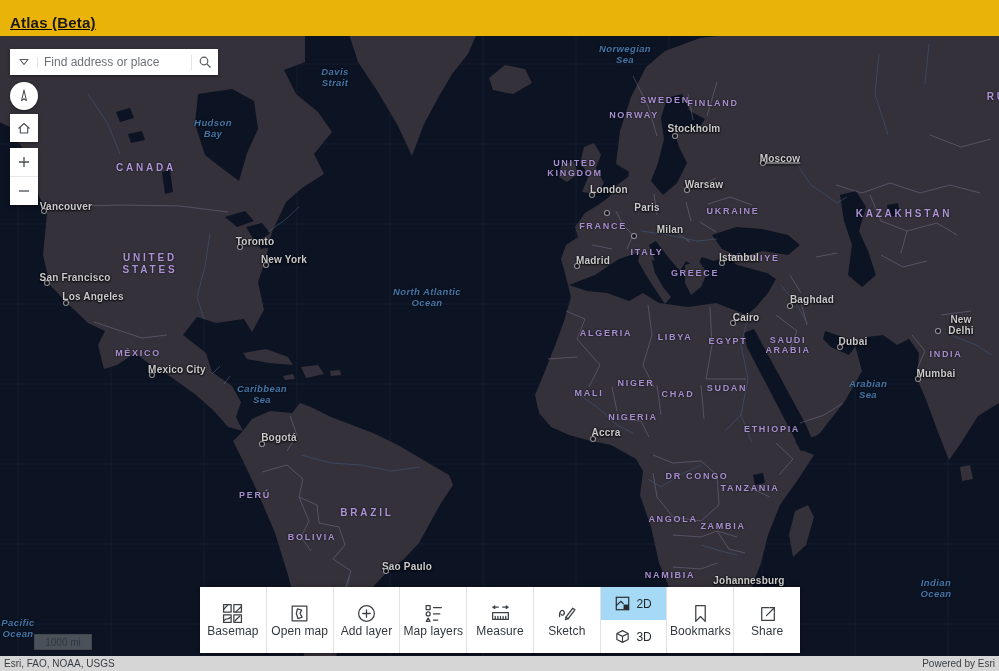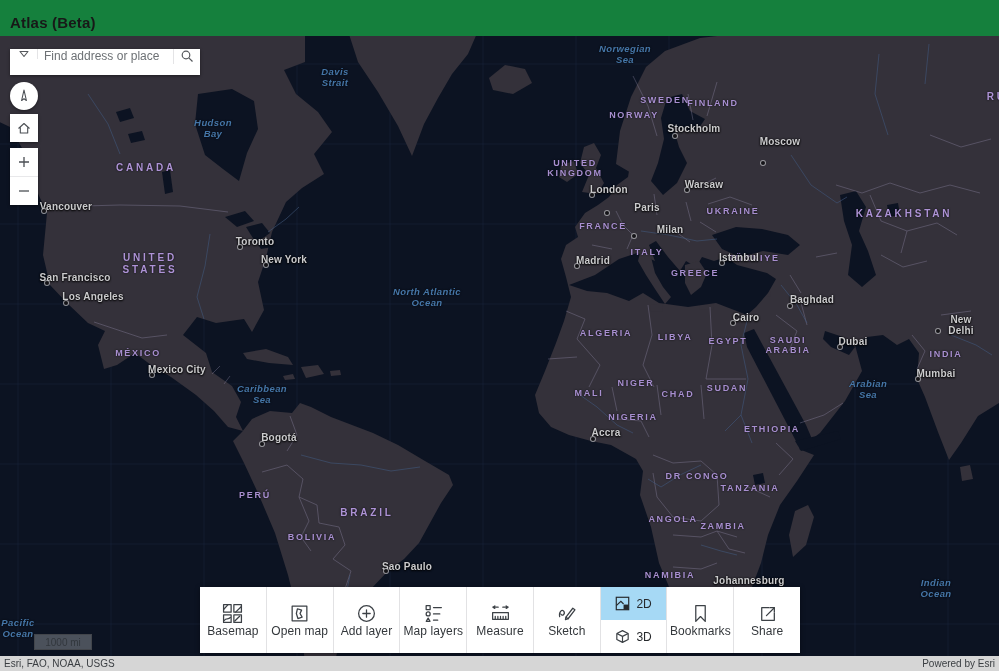--- a/index.html
+++ b/index.html
@@ -1,29 +1,29 @@
 <!DOCTYPE html>
 <html><head>
 <meta charset="utf-8">
 <style>
   html,body{margin:0;padding:0;background:#fff;}
   .app{position:relative;width:999px;height:671px;overflow:hidden;font-family:"Liberation Sans",sans-serif;}
-  .hdr{position:absolute;left:0;top:0;width:999px;height:44px;background:#15803d;display:flex;align-items:center;}
+  .hdr{position:absolute;left:0;top:0;width:999px;height:44px;background:#eab308;display:flex;align-items:center;text-decoration:underline;}
   .hdr .title{margin-left:10px;font-size:15px;font-weight:700;color:#181818;letter-spacing:.2px;}
   .map{position:absolute;left:0;top:36px;width:999px;height:620px;background:#0c1322;overflow:hidden;}
   .map svg.world{position:absolute;left:0;top:0;}
   #map-labels{position:absolute;left:0;top:0;width:100%;height:100%;pointer-events:none;}
   .lbl{position:absolute;transform:translate(-50%,-50%);white-space:pre-line;text-align:center;pointer-events:none;}
   .country{font-size:9px;font-weight:700;letter-spacing:1.7px;color:#a88fd0;line-height:10px;text-shadow:0 0 2px rgba(5,5,10,.9);}
   .country.lg{font-size:10px;letter-spacing:2.8px;color:#ae93d6;line-height:12px;}
   .city{font-size:10px;font-weight:700;color:#cbcbcd;letter-spacing:.2px;line-height:11px;text-shadow:0 1px 2px #000,0 0 2px #000;}
   .ocean{font-size:9.5px;font-weight:700;font-style:italic;color:#4576a8;line-height:11px;letter-spacing:.4px;text-shadow:0 0 2px rgba(0,0,0,.8);}
   .dot{position:absolute;width:4px;height:4px;border-radius:50%;background:#141317;box-shadow:0 0 0 1px rgba(185,185,190,.75);transform:translate(-50%,-50%);}
   
-  .search{position:absolute;left:10px;top:13px;width:190px;height:26px;background:#fff;display:flex;align-items:flex-start;box-shadow:0 1px 3px rgba(0,0,0,.45);}
+  .search{position:absolute;left:10px;top:13px;width:208px;height:26px;background:#fff;display:flex;align-items:center;box-shadow:0 1px 3px rgba(0,0,0,.45);}
   .search .dd{width:27px;display:flex;align-items:center;justify-content:center;border-right:1px solid #e4e4e6;cursor:pointer;}
   .search input{flex:1;border:0;outline:0;min-width:0;padding:0 6px;font-size:12px;font-family:"Liberation Sans",sans-serif;color:#333;}
   .search input::placeholder{color:#6d7175;}
   .search .mag{width:26px;display:flex;align-items:center;justify-content:center;border-left:1px solid #e4e4e6;cursor:pointer;}
   
   .navbtn{position:absolute;left:10px;width:28px;height:28px;background:#fff;box-shadow:0 1px 3px rgba(0,0,0,.45);display:flex;align-items:center;justify-content:center;cursor:pointer;}
   .compass{top:46px;border-radius:50%;}
   .home{top:78px;}
   .zoomstack{position:absolute;left:10px;top:112px;width:28px;background:#fff;box-shadow:0 1px 3px rgba(0,0,0,.45);}
   .zoomstack .zbtn{width:28px;height:28px;display:flex;align-items:center;justify-content:center;cursor:pointer;}
@@ -219,21 +219,21 @@
         <div class="lbl city" style="left: 93px; top: 260px;">Los Angeles</div>
         <div class="dot" style="left: 66px; top: 267px;"></div>
         <div class="lbl city" style="left: 177px; top: 333px;">Mexico City</div>
         <div class="dot" style="left: 152px; top: 339px;"></div>
         <div class="lbl city" style="left: 279px; top: 401px;">Bogotá</div>
         <div class="dot" style="left: 262px; top: 408px;"></div>
         <div class="lbl city" style="left: 407px; top: 530px;">Sao Paulo</div>
         <div class="dot" style="left: 386px; top: 535px;"></div>
         <div class="lbl city" style="left: 694px; top: 92px;">Stockholm</div>
         <div class="dot" style="left: 675px; top: 100px;"></div>
-        <div class="lbl city" style="left: 780px; top: 105px;">Moscow</div>
+        <div class="lbl city" style="left: 780px; top: 122px; text-decoration: underline;">Moscow</div>
         <div class="dot" style="left: 763px; top: 127px;"></div>
         <div class="lbl city" style="left: 609px; top: 153px;">London</div>
         <div class="dot" style="left: 592px; top: 159px;"></div>
         <div class="lbl city" style="left: 704px; top: 148px;">Warsaw</div>
         <div class="dot" style="left: 687px; top: 154px;"></div>
         <div class="lbl city" style="left: 615px; top: 171px; margin-left: 32px;">Paris</div>
         <div class="dot" style="left: 607px; top: 177px;"></div>
         <div class="lbl city" style="left: 646px; top: 193px; padding-left: 48px;">Milan</div>
         <div class="dot" style="left: 634px; top: 200px;"></div>
         <div class="lbl city" style="left: 593px; top: 224px;">Madrid</div>

